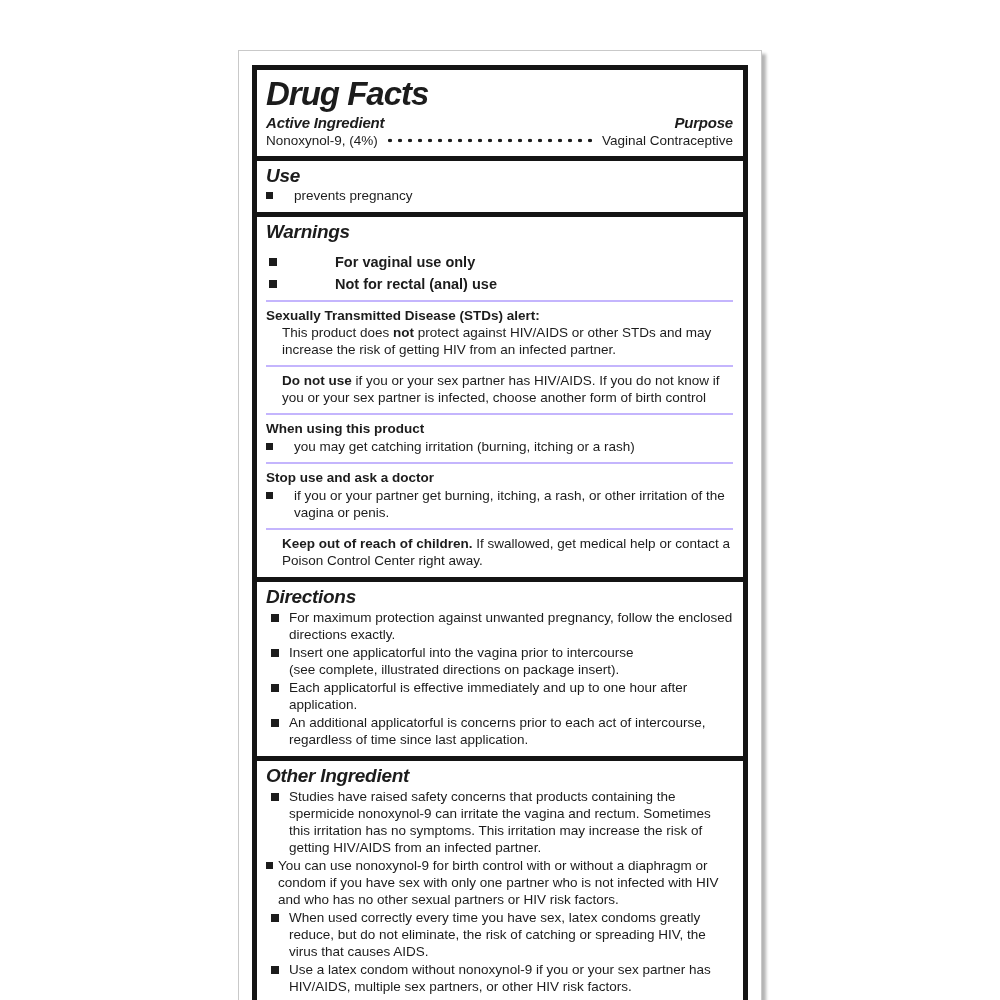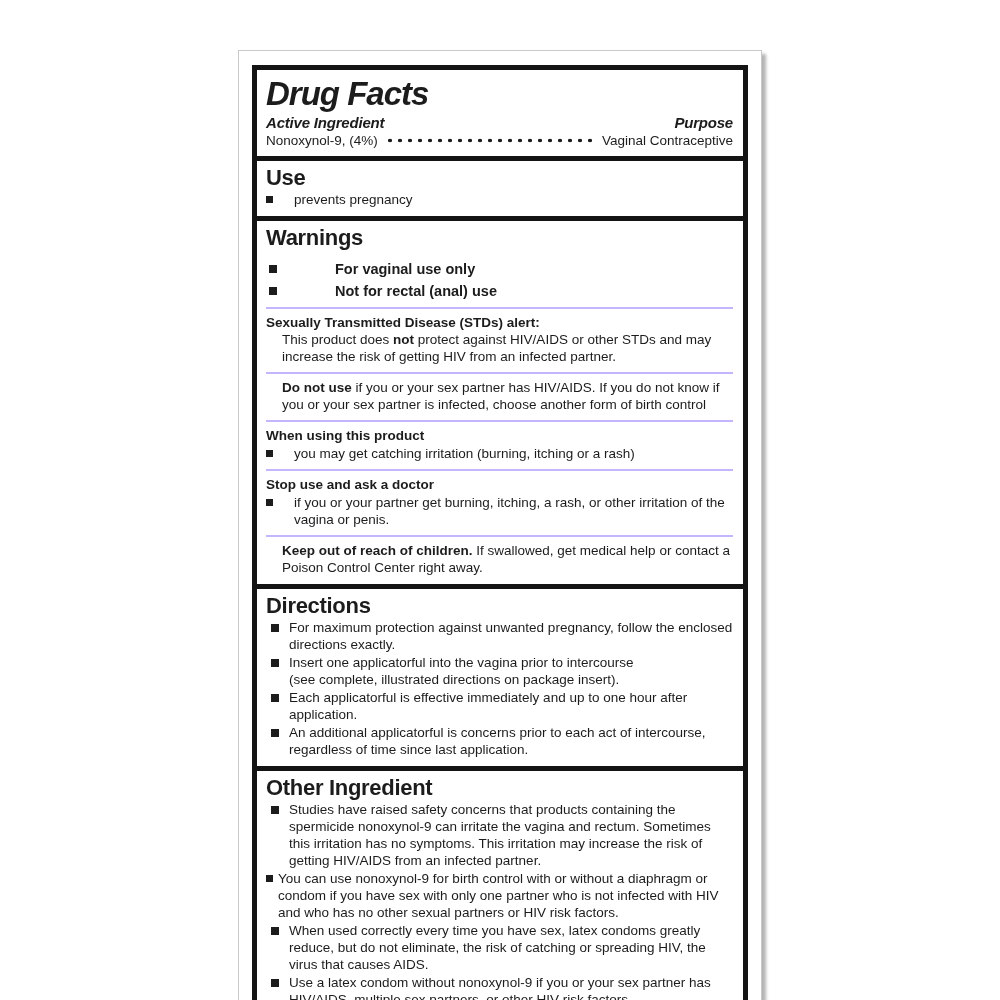--- a/index.html
+++ b/index.html
@@ -11,21 +11,21 @@
     background: #ffffff; border: 1px solid #c9c9c9;
     box-shadow: 4px 4px 3px #b4b4b4; padding: 14px 13px 6px 13px; }
 
   .dfbox { border: 5px solid #141414; background: #fff; }
 
   .sec { padding: 4px 10px 8px 9px; border-top: 5px solid #141414; }
   .sec:first-child { border-top: none; }
 
   h1.title { font-size: 33px; font-weight: bold; font-style: italic;
     letter-spacing: -1px; line-height: 1.05; padding-top: 3px; }
-  h2.sechead { font-size: 22px; font-weight: bold; 
+  h2.sechead { font-size: 19px; font-weight: bold; font-style: italic;
     letter-spacing: -0.3px; line-height: 1.15; margin-bottom: 1px; }
 
   .hdrow { display: flex; justify-content: space-between; align-items: baseline; margin-top: 2px; }
   .hitalic { font-size: 15px; font-weight: bold; font-style: italic; letter-spacing: -0.2px; }
   .airow { display: flex; align-items: baseline; margin-top: 2px; font-size: 13.5px; }
   .leader { flex: 1; height: 11px; margin: 0 5px; align-self: center;
     background-image: radial-gradient(circle, #1c1c1c 1.7px, transparent 2.1px);
     background-size: 10px 11px; background-repeat: repeat-x; background-position: 2px 55%; }
 
   p, .body { font-size: 13.5px; line-height: 1.26; padding-left: 16px; }

